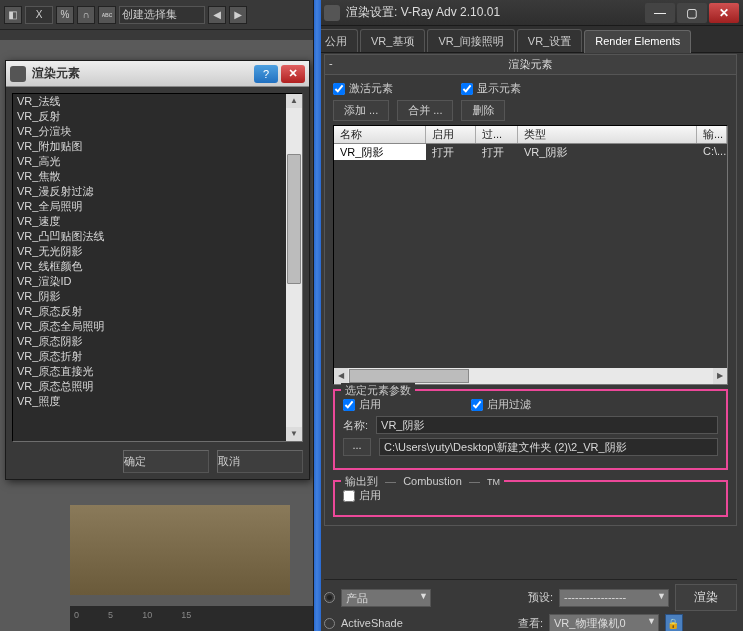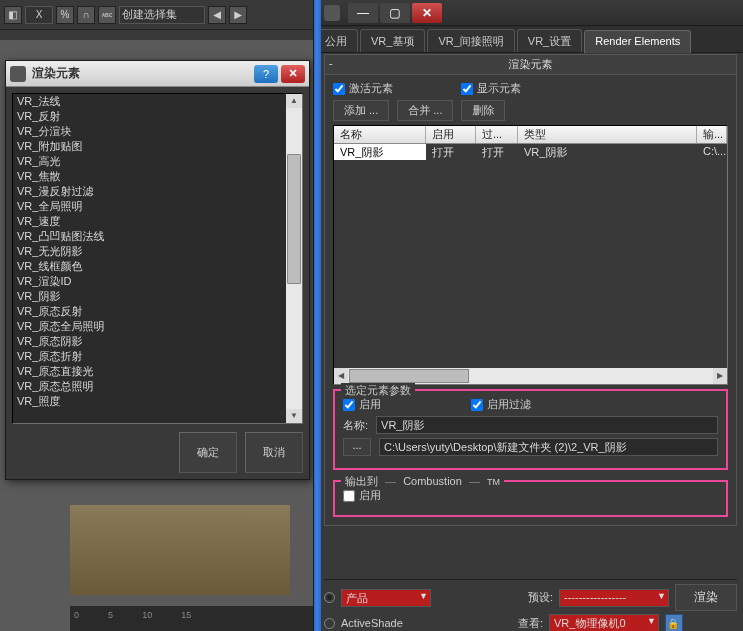--- a/index.html
+++ b/index.html
@@ -28,21 +28,21 @@
   .dlg-body { padding: 6px; height: calc(100% - 26px); display: flex; flex-direction: column; }
   .listbox { flex: 1; background: #2b2b2b; border: 1px inset #1a1a1a; overflow: hidden; position: relative; }
   .list-inner { position: absolute; left: 0; top: 0; right: 16px; bottom: 0; overflow: hidden; }
   .list-item { padding: 1px 4px; color: #d8d8d8; white-space: nowrap; cursor: pointer; font-size: 11px; line-height: 13px; }
   .list-scrollbar { position: absolute; right: 0; top: 0; bottom: 0; width: 16px; background: #e8e8e8; }
   .list-scrollbar .thumb { position: absolute; left: 1px; right: 1px; top: 60px; height: 130px; background: #bcbcbc; border: 1px solid #888; border-radius: 1px; }
   .list-scrollbar .arrow { position: absolute; left: 0; right: 0; height: 14px; background: #dcdcdc; text-align: center; font-size: 8px; line-height: 14px; color: #555; }
   .list-scrollbar .arrow.up { top: 0; }
   .list-scrollbar .arrow.down { bottom: 0; }
   .dlg-btnrow { display: flex; justify-content: flex-end; gap: 8px; margin-top: 8px; }
-  .push-btn { background: #3e3e3e; border: 1px solid #555; border-top-color: #666; border-left-color: #666; color: #d0d0d0; padding: 12px 0; width: 58px; text-align: center; cursor: pointer; font-size: 11px; }
+  .push-btn { background: #3e3e3e; border: 1px solid #555; border-top-color: #666; border-left-color: #666; color: #d0d0d0; padding: 3px 0; width: 86px; text-align: left; cursor: pointer; font-size: 11px; }
   
   
   .render-win { position: absolute; right: 0; top: 0; width: 430px; height: 631px; background: #393939; border-left: 1px solid #1a1a1a; }
   .titlebar2 { background: linear-gradient(#3a3a3a, #2e2e2e); height: 26px; display: flex; align-items: center; padding: 0 4px; border-bottom: 1px solid #1a1a1a; }
   .titlebar2 .ticon { width: 16px; height: 16px; background: #555; border-radius: 3px; margin-right: 6px; }
   .titlebar2 .title { flex: 1; color: #ddd; font-size: 12px; }
   .titlebar2 .wbtn { width: 30px; height: 20px; margin-left: 2px; display: flex; align-items: center; justify-content: center; font-size: 12px; border-radius: 2px; }
   .wbtn-min { background: #444; color: #fff; }
   .wbtn-max { background: #444; color: #fff; }
   .wbtn-close { background: linear-gradient(#d05050, #a02020); color: #fff; font-weight: bold; }
@@ -76,21 +76,21 @@
   
   .group-frame { border: 2px solid #ec4899; padding: 6px 8px 8px 8px; margin-top: 4px; position: relative; }
   .group-title { position: absolute; top: -8px; left: 6px; background: #393939; padding: 0 4px; font-size: 11px; color: #ccc; }
   .edit { background: #2a2a2a; border: 1px solid #555; color: #d8d8d8; padding: 2px 4px; flex: 1; font-size: 11px; height: 18px; }
   .browse-btn { background: #3e3e3e; border: 1px solid #555; color: #ddd; width: 28px; height: 18px; text-align: center; cursor: pointer; }
   
   .footer { position: absolute; left: 10px; right: 6px; bottom: 0; height: 52px; border-top: 1px solid #222; padding-top: 4px; }
   .footer .row2 { display: flex; align-items: center; gap: 6px; margin-bottom: 3px; }
   .radio { width: 11px; height: 11px; border-radius: 50%; border: 1px solid #888; display: inline-flex; align-items: center; justify-content: center; }
   .radio.on::after { content: ""; width: 5px; height: 5px; background: #222; border-radius: 50%; }
-  .dropdown { background: #b91c1c; border: 1px solid #555; color: #ddd; padding: 1px 14px 1px 4px; position: relative; font-size: 11px; height: 18px; }
+  .dropdown { background: #737373; border: 1px solid #555; color: #ddd; padding: 1px 14px 1px 4px; position: relative; font-size: 11px; height: 18px; }
   .dropdown .arr { position: absolute; right: 2px; top: 1px; font-size: 9px; }
   .render-btn { background: #3e3e3e; border: 1px solid #555; color: #ddd; padding: 4px 18px; cursor: pointer; font-size: 12px; }
   .lock-btn { width: 18px; height: 18px; background: #4a80c0; border: 1px solid #2a5080; display: flex; align-items: center; justify-content: center; font-size: 10px; }
   
   .col-name { width: 92px; }
   .col-enable { width: 50px; }
   .col-filter { width: 42px; }
   .col-type { width: 85px; flex: 1; }
   .col-out { width: 30px; }
   
@@ -164,20 +164,21 @@
       <div class="push-btn">确定</div>
       <div class="push-btn">取消</div>
     </div>
   </div>
 </div>
 
 <div class="render-win">
   <div class="dragbar"></div>
   <div class="titlebar2" style="padding-left:10px;">
     <div class="ticon"></div>
+    <div class="title">渲染设置: V-Ray Adv 2.10.01</div>
     <div class="wbtn wbtn-min">—</div>
     <div class="wbtn wbtn-max">▢</div>
     <div class="wbtn wbtn-close">✕</div>
   </div>
 
   <div class="tabs" style="padding-left:0;">
     <div class="tab">公用</div>
     <div class="tab">VR_基项</div>
     <div class="tab">VR_间接照明</div>
     <div class="tab">VR_设置</div>

